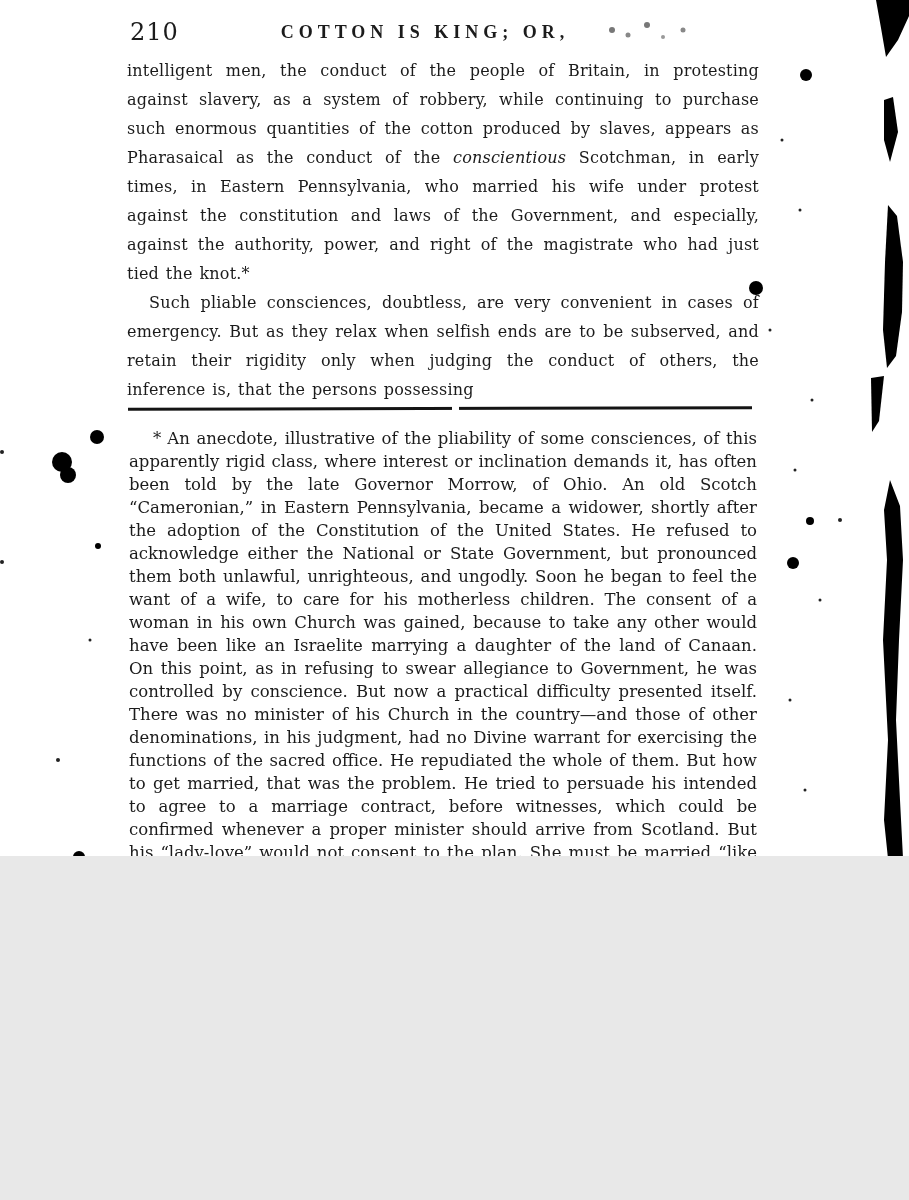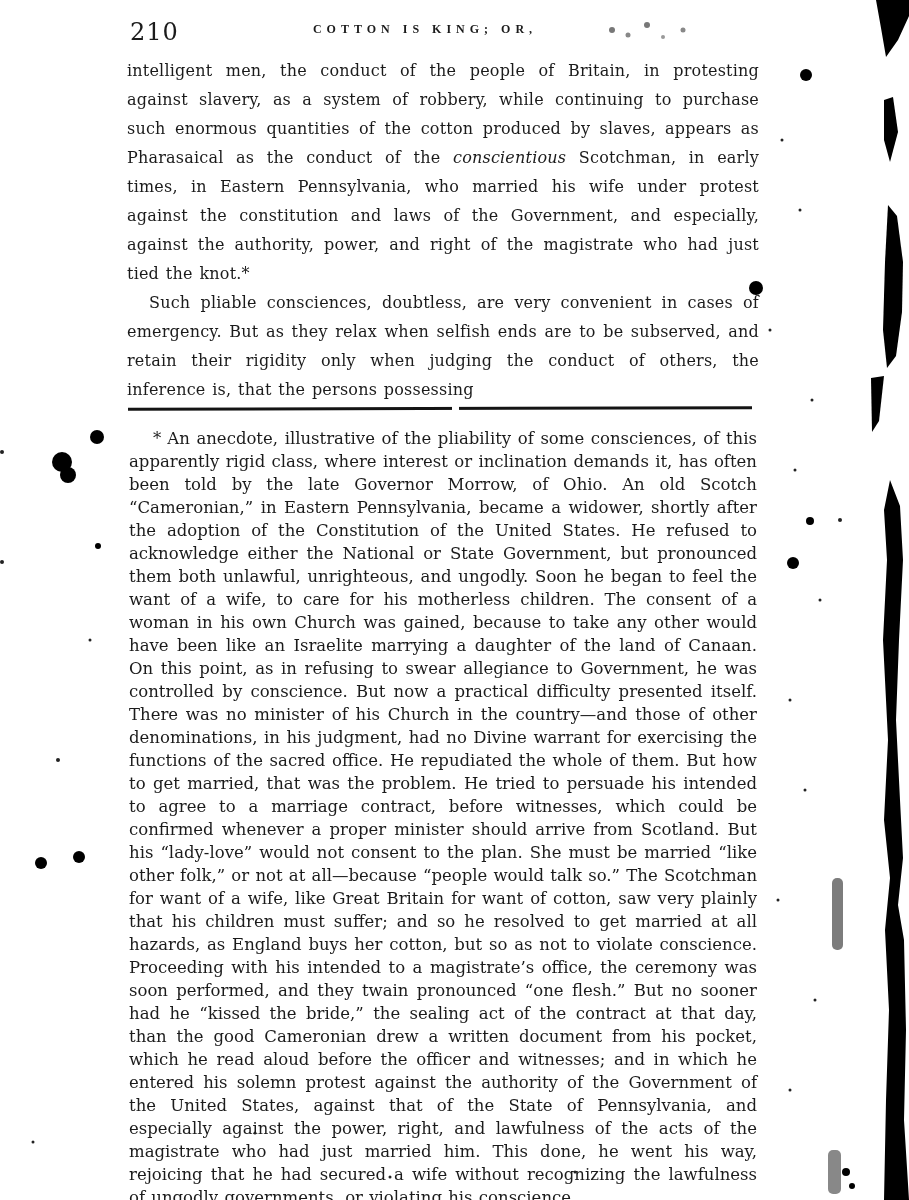--- a/index.html
+++ b/index.html
@@ -1,33 +1,33 @@
 <!DOCTYPE html>
 <html><head>
 <meta charset="utf-8">
 <style>
   html,body{margin:0;padding:0;background:#e8e8e8;}
   .page{
     position:relative;
-    width:909px;height:1200px;
+    width:909px;height:856px;
     background:#ffffff;
     overflow:hidden;
     font-family:"DejaVu Serif", serif;
     color:#1b1b1b;
   }
   .pagenum{
     position:absolute;left:130px;top:18px;
     font-size:24px;letter-spacing:1px;
     font-family:"DejaVu Serif", serif;
   }
   .running-title{
     position:absolute;left:250px;top:22px;width:350px;
     text-align:center;
     font-family:"Liberation Serif", serif;
-    font-weight:700;font-size:12px;letter-spacing:5px;
+    font-weight:700;font-size:18px;letter-spacing:5px;
     white-space:nowrap;
   }
   .body-text{
     position:absolute;left:127px;top:56px;width:632px;
     font-size:16px;line-height:29px;
     text-align:justify;
     letter-spacing:0.2px;word-spacing:1.5px;
   }
   .body-text p{margin:0;}
   .body-text p.indent{text-indent:22px;}

